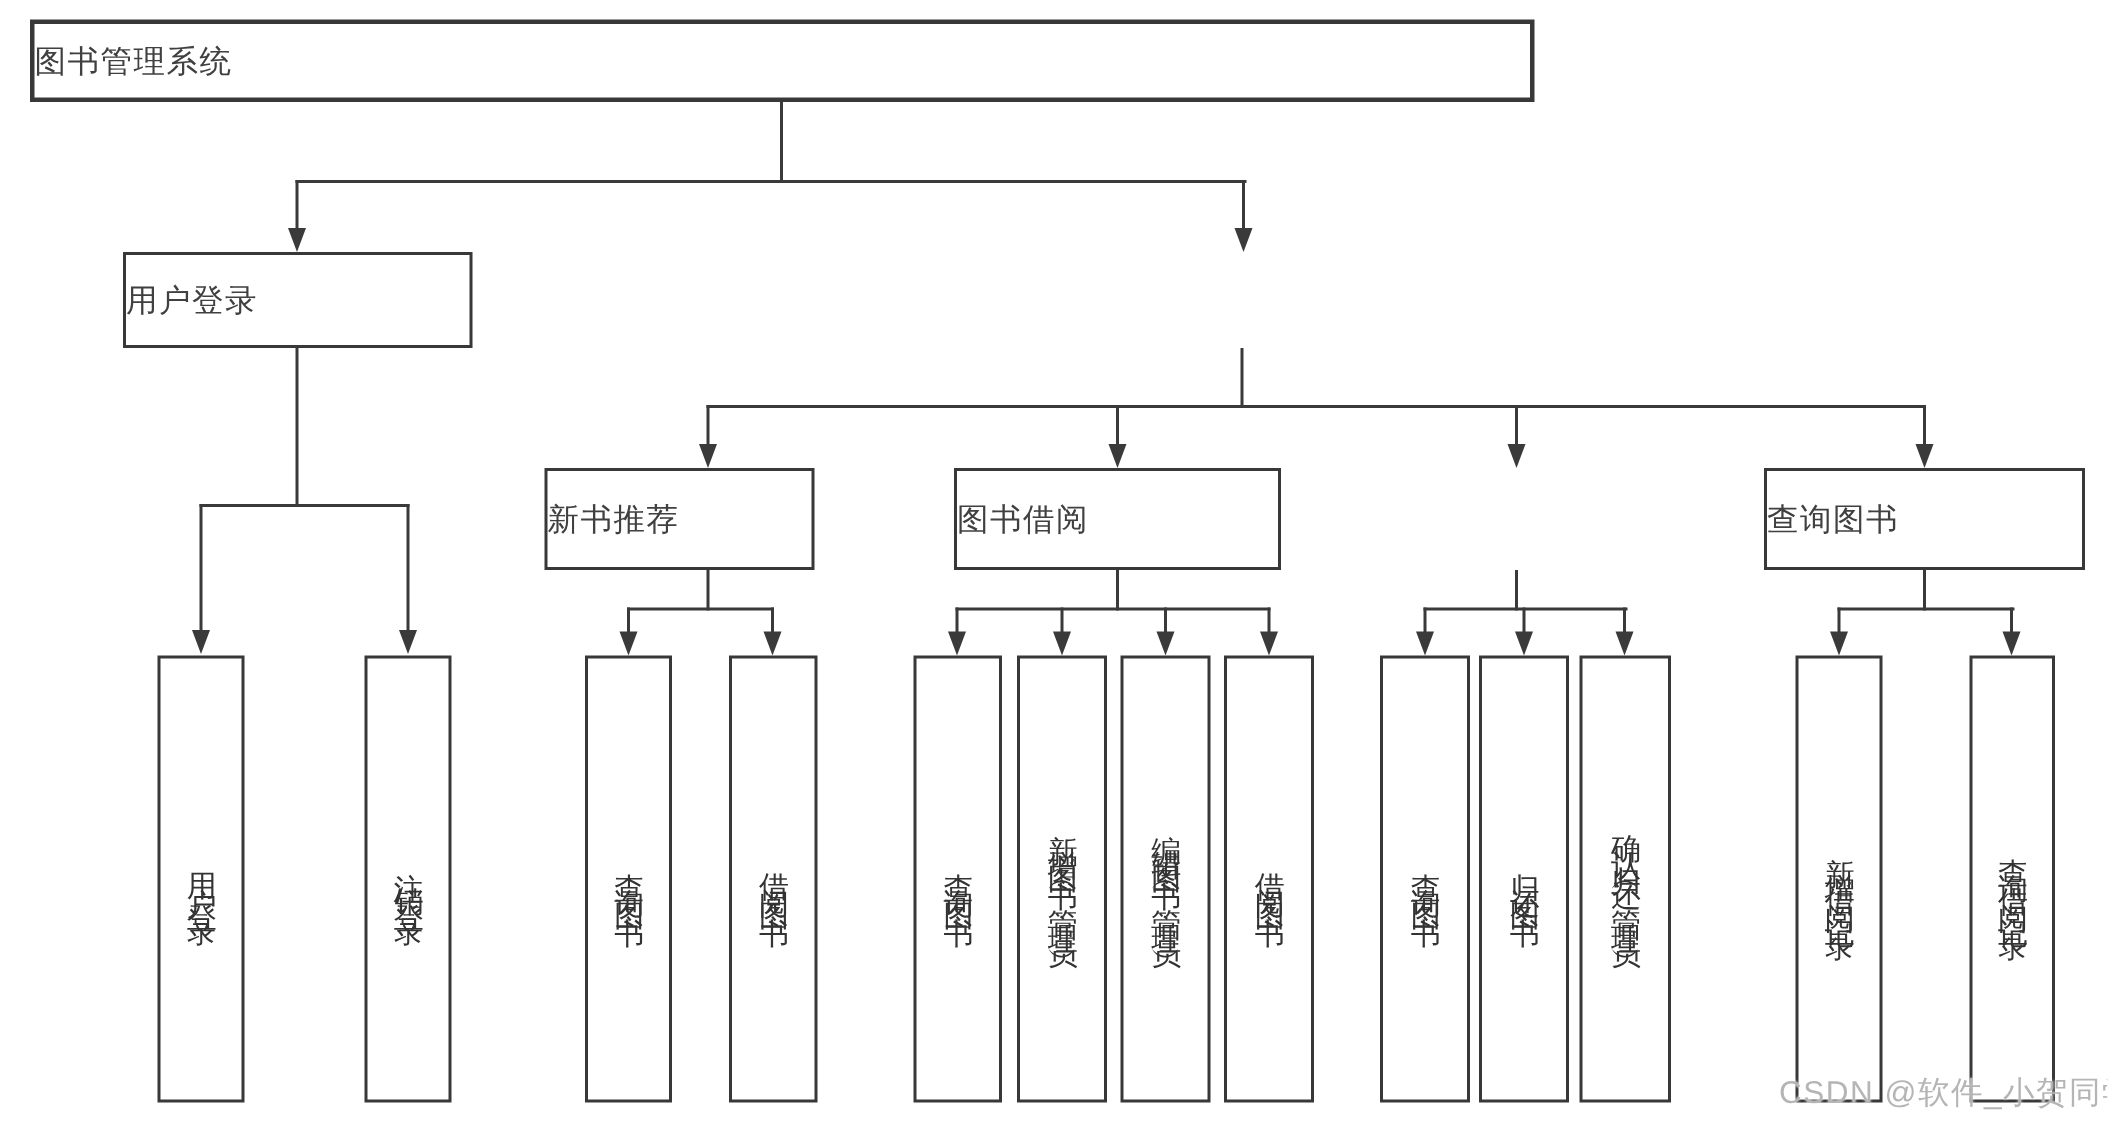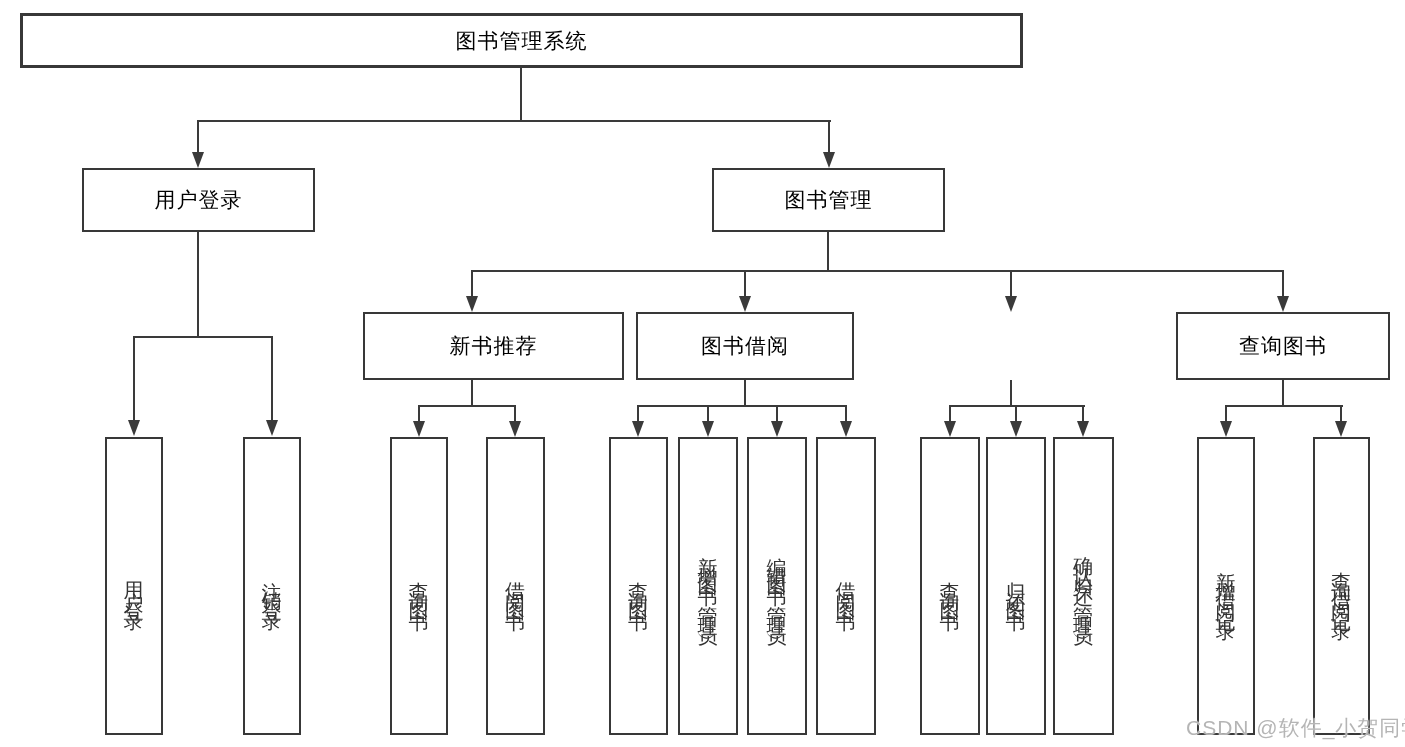--- a/index.html
+++ b/index.html
@@ -16,23 +16,22 @@
     overflow: hidden;
   }
   
   .box {
     position: absolute;
     box-sizing: border-box;
     border: 2px solid #383838;
     background: #ffffff;
     display: flex;
     align-items: center;
-    justify-content: center;
     font-size: 21px;
-    color: #000000;
+    color: #404040;
     letter-spacing: 1px;
     white-space: nowrap;
   }
   .box.root { border-width: 3px; }
   
   .leaf {
     position: absolute;
     box-sizing: border-box;
     border: 2px solid #383838;
     background: #ffffff;
@@ -86,25 +85,22 @@
 
 <div id="stage">
 
   <div class="box root" style="left:20px; top:13px; width:1003px; height:55px;">
     <span>图书管理系统</span>
   </div>
 
   <div class="box" style="left:82px; top:168px; width:233px; height:64px;">
     <span>用户登录</span>
   </div>
-  <div class="box" style="left:712px; top:168px; width:233px; height:64px;">
-    <span>图书管理</span>
-  </div>
-
-  <div class="box" style="left:363px; top:312px; width:261px; height:68px;">
+
+  <div class="box" style="left:363px; top:312px; width:180px; height:68px;">
     <span>新书推荐</span>
   </div>
   <div class="box" style="left:636px; top:312px; width:218px; height:68px;">
     <span>图书借阅</span>
   </div>
   <div class="box" style="left:1176px; top:312px; width:214px; height:68px;">
     <span>查询图书</span>
   </div>
 
   <div class="leaf" style="left:105px; width:58px;">

